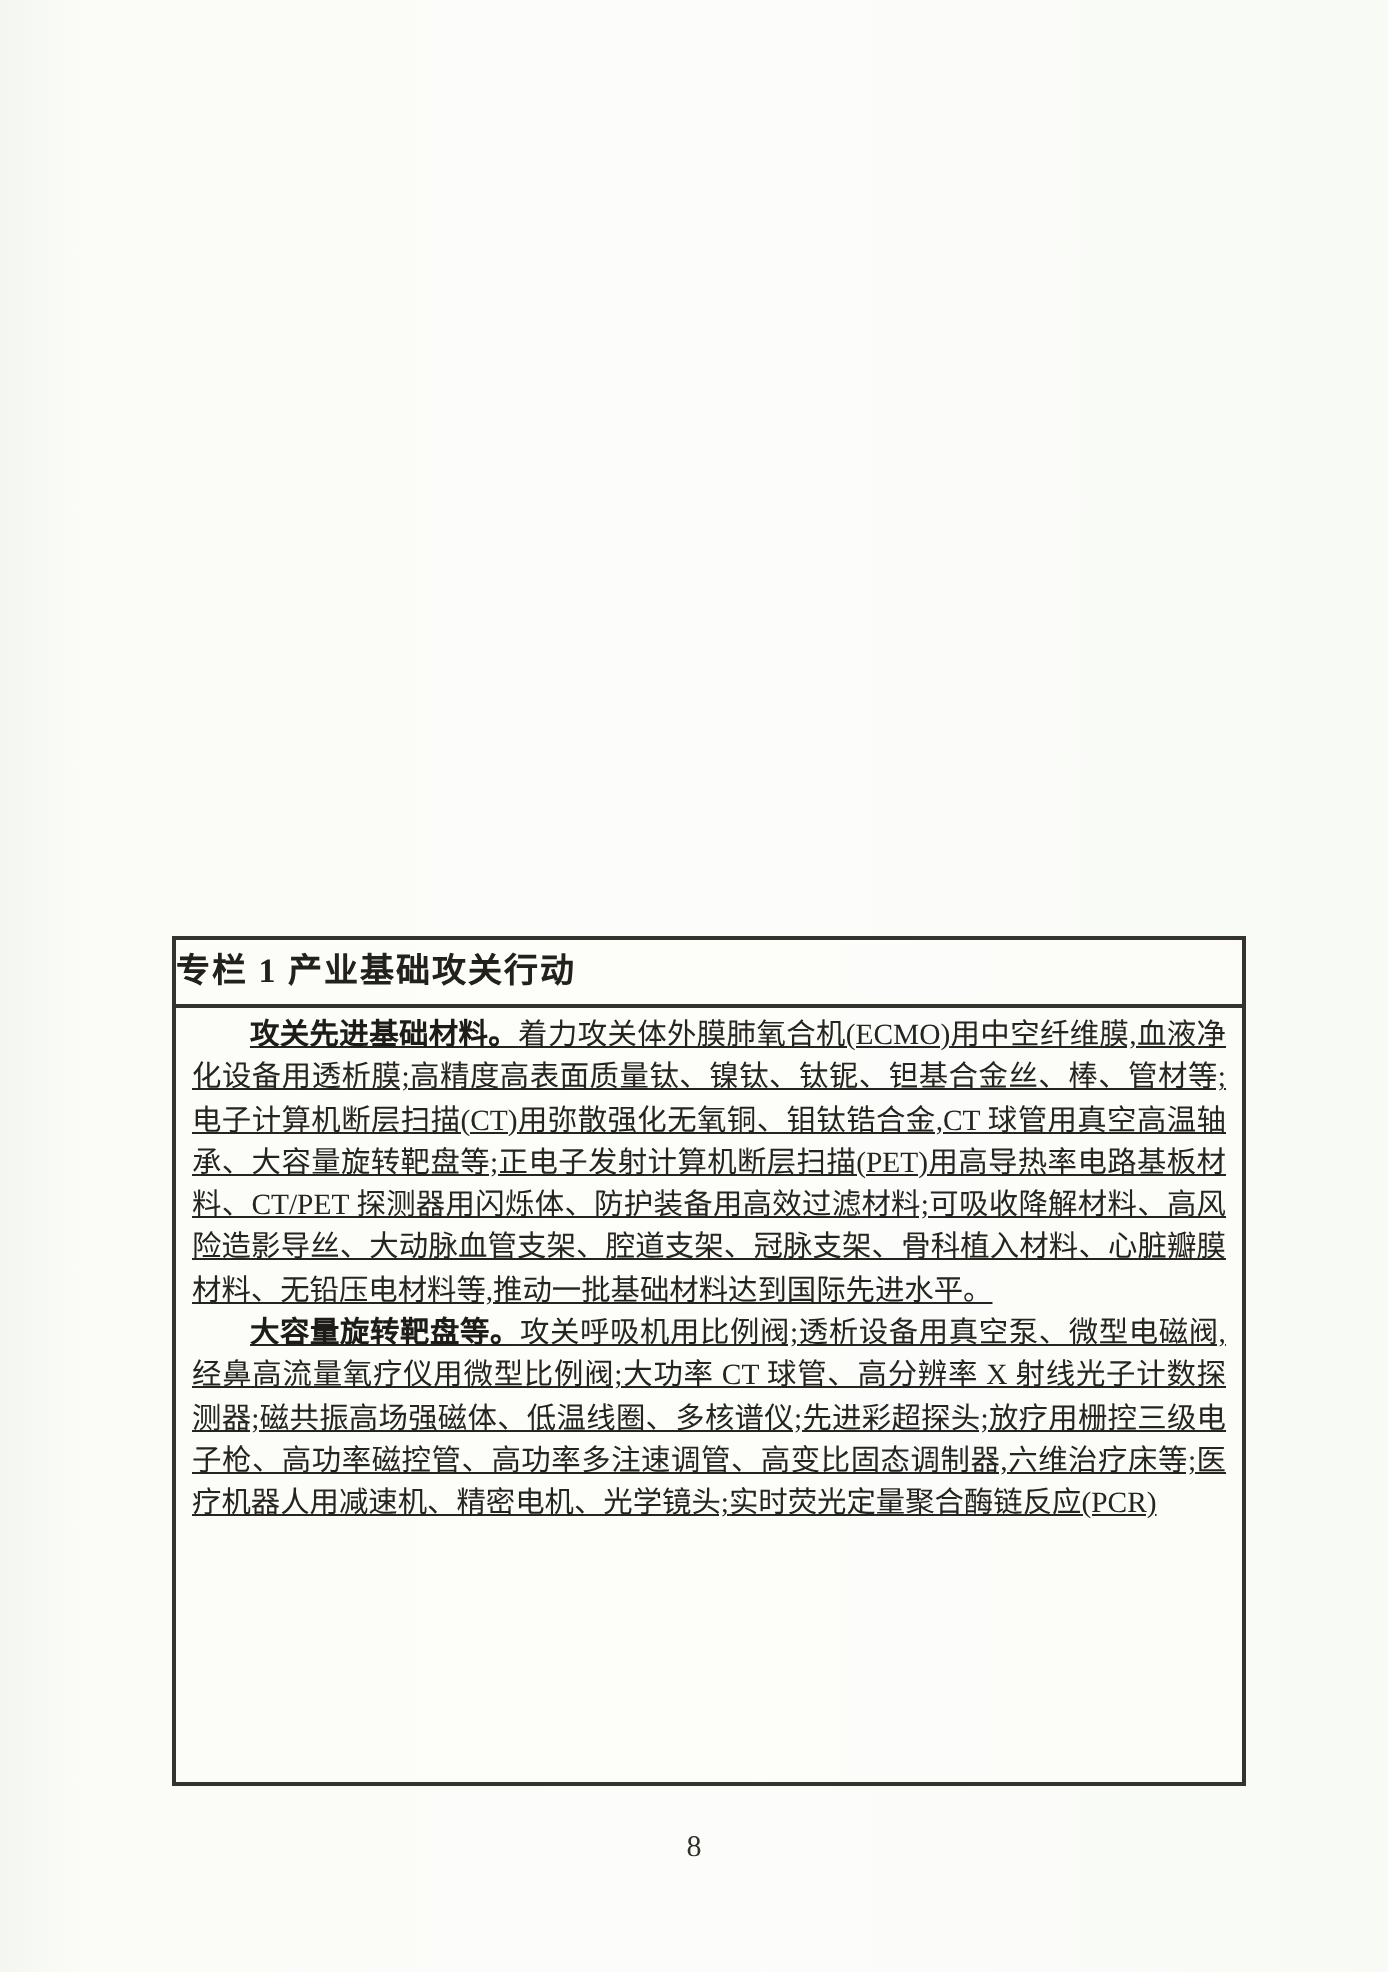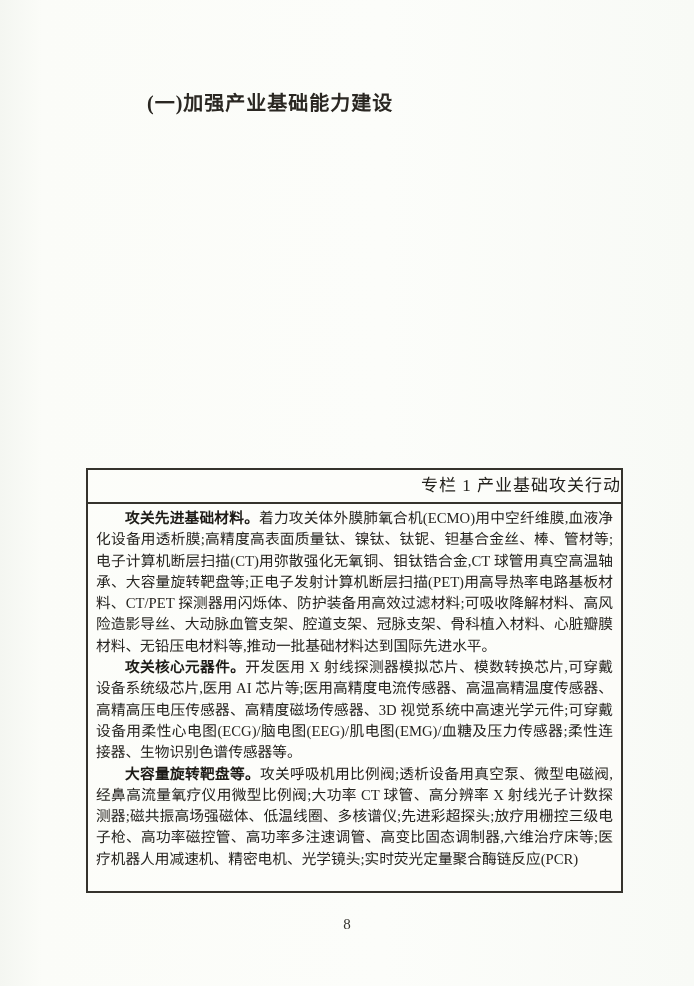--- a/index.html
+++ b/index.html
@@ -55,34 +55,34 @@
     width: 537px;
     height: 425px;
     box-sizing: border-box;
     border: 2px solid #35332d;
     background: rgba(253, 253, 250, 0.6);
     overflow: hidden;
   }
   .callout-box-title {
     height: 32px;
     line-height: 32px;
-    text-align: right;
+    text-align: left;
     font-size: 17px;
-    font-weight: normal;
+    font-weight: bold;
     letter-spacing: 1px;
     border-bottom: 2px solid #35332d;
     color: #23211c;
-    padding-left: 24px;
   }
   .callout-box-body {
     padding: 4px 8px 4px 8px;
     font-size: 14.7px;
     line-height: 21.3px;
     text-align: justify;
     color: #262420;
+    text-decoration: underline;
   }
   .box-paragraph {
     margin: 0;
     text-indent: 29px;
   }
   .box-paragraph b {
     font-weight: bold;
     color: #1e1c18;
   }
   
@@ -94,27 +94,25 @@
     text-align: center;
     font-size: 15px;
     color: #33312c;
   }
 </style>
 </head>
 <body>
 
 <div class="page">
 
-  <div class="section-heading">(一)加强产业基础能力建设</div>
 
 
   <div class="callout-box">
     <div class="callout-box-title">专栏 1  产业基础攻关行动</div>
     <div class="callout-box-body">
       <p class="box-paragraph"><b>攻关先进基础材料。</b><span>着力攻关体外膜肺氧合机(ECMO)用中空纤维膜,血液净化设备用透析膜;高精度高表面质量钛、镍钛、钛铌、钽基合金丝、棒、管材等;电子计算机断层扫描(CT)用弥散强化无氧铜、钼钛锆合金,CT 球管用真空高温轴承、大容量旋转靶盘等;正电子发射计算机断层扫描(PET)用高导热率电路基板材料、CT/PET 探测器用闪烁体、防护装备用高效过滤材料;可吸收降解材料、高风险造影导丝、大动脉血管支架、腔道支架、冠脉支架、骨科植入材料、心脏瓣膜材料、无铅压电材料等,推动一批基础材料达到国际先进水平。</span></p>
-      <p class="box-paragraph"><b>攻关核心元器件。</b><span>开发医用 X 射线探测器模拟芯片、模数转换芯片,可穿戴设备系统级芯片,医用 AI 芯片等;医用高精度电流传感器、高温高精温度传感器、高精高压电压传感器、高精度磁场传感器、3D 视觉系统中高速光学元件;可穿戴设备用柔性心电图(ECG)/脑电图(EEG)/肌电图(EMG)/血糖及压力传感器;柔性连接器、生物识别色谱传感器等。</span></p>
       <p class="box-paragraph"><b>大容量旋转靶盘等。</b><span>攻关呼吸机用比例阀;透析设备用真空泵、微型电磁阀,经鼻高流量氧疗仪用微型比例阀;大功率 CT 球管、高分辨率 X 射线光子计数探测器;磁共振高场强磁体、低温线圈、多核谱仪;先进彩超探头;放疗用栅控三级电子枪、高功率磁控管、高功率多注速调管、高变比固态调制器,六维治疗床等;医疗机器人用减速机、精密电机、光学镜头;实时荧光定量聚合酶链反应(PCR)</span></p>
     </div>
   </div>
 
   <div class="page-number">8</div>
 
 </div>
 
 </body></html>

